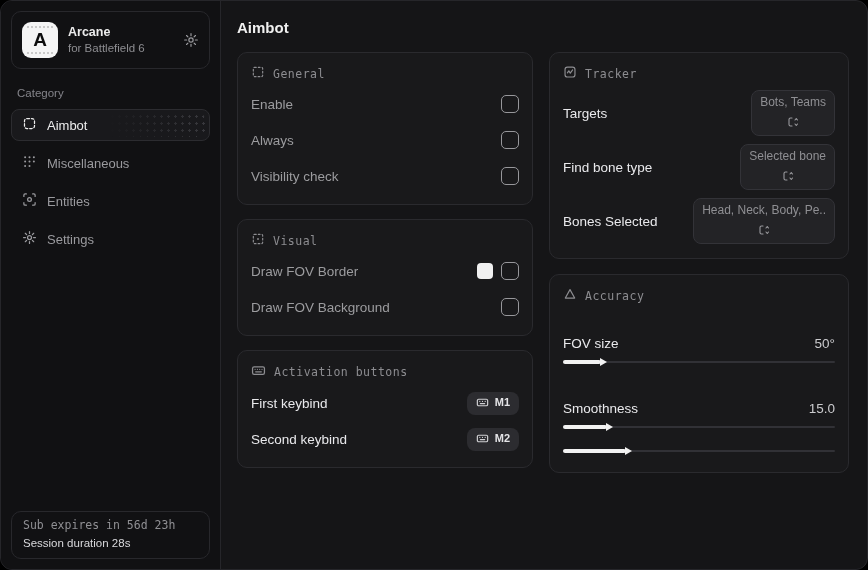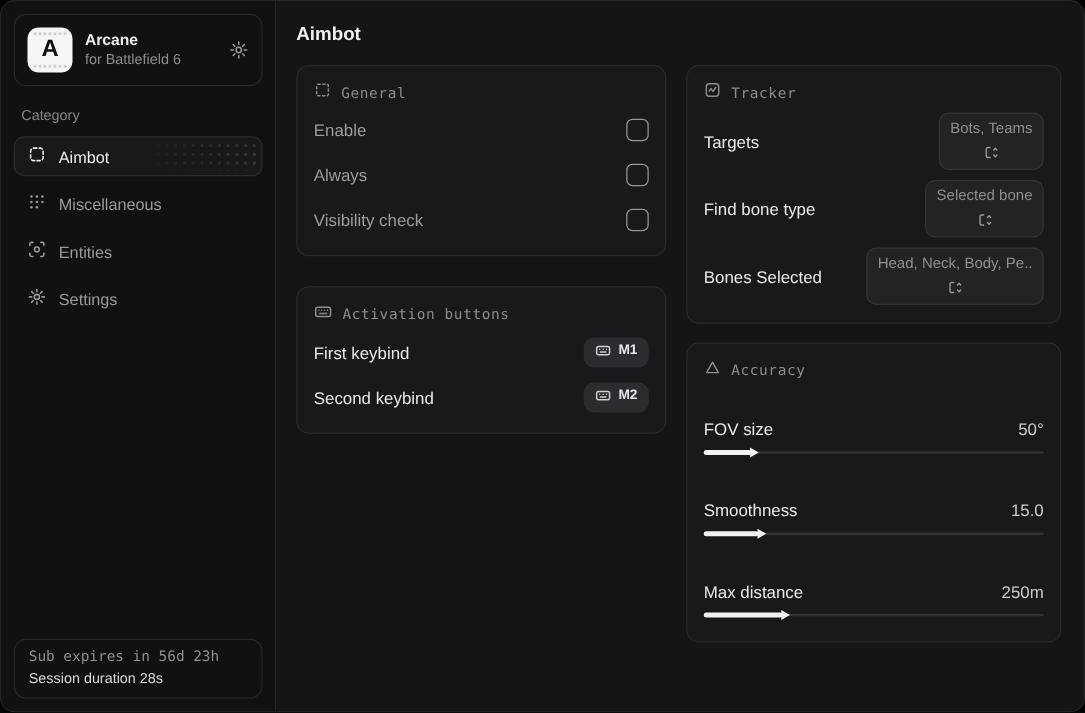--- a/index.html
+++ b/index.html
@@ -55,21 +55,21 @@
   .spacer { flex:1; }
   .sub-box {
     border:1px solid #28282c; border-radius:10px; padding:5px 11px; line-height:1.55;
   }
   .sub-line { font-family:"DejaVu Sans Mono", monospace; color:#8f8f93; font-size:11.5px; }
   .session-line { color:#d9d9dc; font-size:11.5px; }
   
   .main { flex:1; padding:18px 18px 0 16px; overflow:hidden; }
   .page-title { color:#f0f0f0; font-size:15px; font-weight:bold; margin-bottom:16px; }
   .columns { display:flex; gap:16px; align-items:flex-start; }
-  .col-left { width:296px; display:flex; flex-direction:column; gap:24px; }
+  .col-left { width:296px; display:flex; flex-direction:column; gap:14px; }
   .col-right { width:300px; display:flex; flex-direction:column; gap:15px; }
   .card {
     background:#19191b; border:1px solid #2a2a2e; border-radius:10px;
     padding:12px 13px 14px 13px;
   }
   .card-header {
     display:flex; align-items:center; gap:8px; color:#8d8d91;
     font-family:"DejaVu Sans Mono", monospace; font-size:11.5px; letter-spacing:0.5px;
     margin-bottom:4px;
   }
@@ -217,20 +217,42 @@
           <div class="row">
             <span class="row-label muted">Always</span>
             <span class="checkbox"></span>
           </div>
           <div class="row">
             <span class="row-label muted">Visibility check</span>
             <span class="checkbox"></span>
           </div>
         </section>
 
+        <section class="card">
+          <div class="card-header">
+            <span>
+              <svg width="14" height="14" viewBox="0 0 24 24" fill="none" stroke="currentColor" stroke-width="2" stroke-linecap="round" stroke-dasharray="3 3.5">
+                <rect x="4" y="4" width="16" height="16" rx="2"></rect>
+                <circle cx="12" cy="12" r="1.6" fill="currentColor" stroke="none" stroke-dasharray="none"></circle>
+              </svg>
+            </span>
+            <span>Visual</span>
+          </div>
+          <div class="row">
+            <span class="row-label muted">Draw FOV Border</span>
+            <span class="row-right">
+              <span class="swatch" style="background-color: rgb(240, 240, 240);"></span>
+              <span class="checkbox"></span>
+            </span>
+          </div>
+          <div class="row">
+            <span class="row-label muted">Draw FOV Background</span>
+            <span class="checkbox"></span>
+          </div>
+        </section>
 
         <section class="card">
           <div class="card-header">
             <span>
               <svg width="15" height="15" viewBox="0 0 24 24" fill="none" stroke="currentColor" stroke-width="2" stroke-linecap="round">
                 <rect x="2.5" y="6" width="19" height="12" rx="2.5"></rect>
                 <path d="M6.5 10h.01M10.2 10h.01M13.9 10h.01M17.6 10h.01M7.5 14h9"></path>
               </svg>
             </span>
             <span>Activation buttons</span>
@@ -338,24 +360,20 @@
               <span class="row-label bright">Smoothness</span>
               <span class="slider-value">15.0</span>
             </div>
             <div class="slider-track">
               <div class="track-line"></div>
               <div class="track-fill" style="width: 16%;"></div>
             </div>
           </div>
 
           <div class="slider-group">
-            <div class="slider-head">
-              <span class="row-label bright">Max distance</span>
-              <span class="slider-value">250m</span>
-            </div>
             <div class="slider-track">
               <div class="track-line"></div>
               <div class="track-fill" style="width: 23%;"></div>
             </div>
           </div>
         </section>
       </div>
     </div>
   </main>
 </div>

